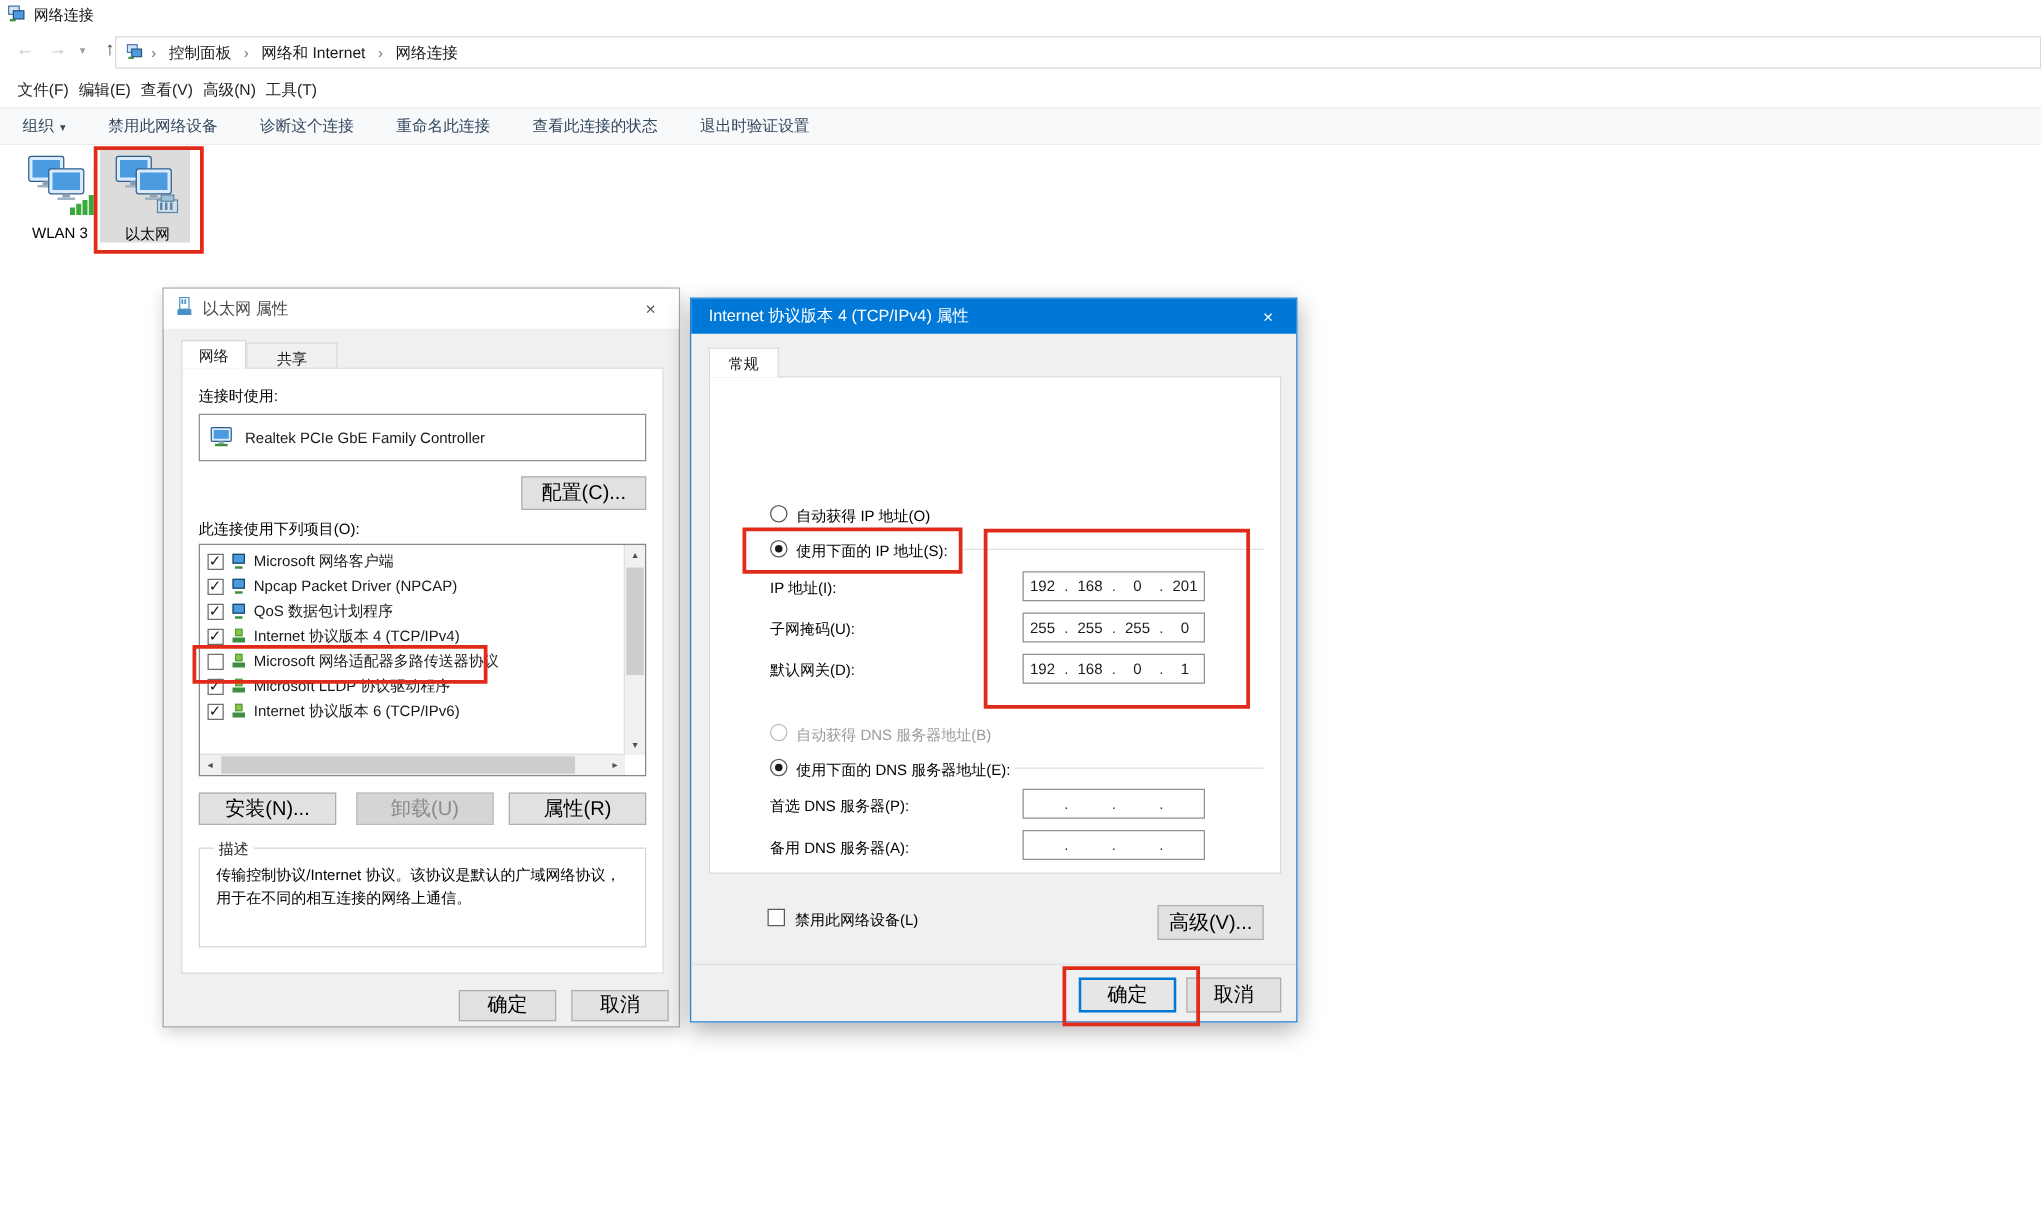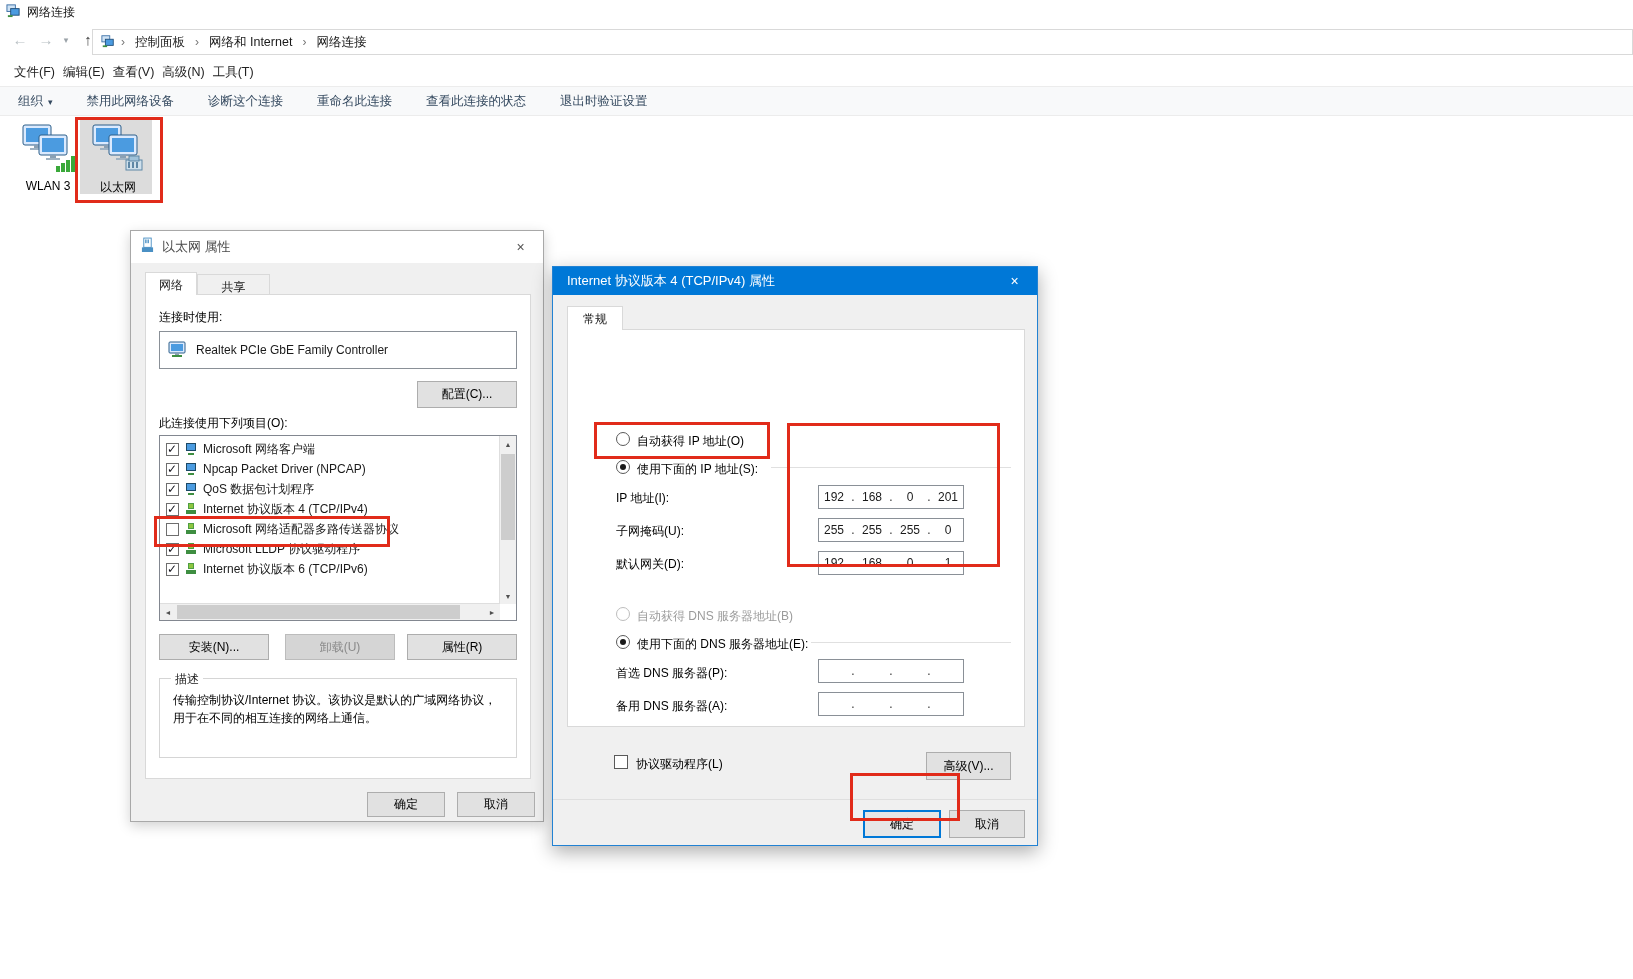--- a/index.html
+++ b/index.html
@@ -21,35 +21,35 @@
   .commandbar{left:0;top:86px;width:100%;height:30px;background:#f8f9fa;border-top:1px solid #ececec;border-bottom:1px solid #ececec;display:flex;align-items:center;gap:34px;padding-left:18px;box-sizing:border-box;}
   .cmd{font-size:12.5px;color:#34495f;white-space:nowrap;}
   .cmd .dd{font-size:9px;color:#34495f;margin-left:5px;}
   
   .conn{position:absolute;width:68px;text-align:center;}
   .conn .lbl{margin-top:2px;font-size:12px;color:#000;}
   .ethsel{background:#dcdcdc;}
   
   .dlg{position:absolute;background:#f0f0f0;box-sizing:border-box;}
   .dlg.inactive{border:1px solid #a8a8a8;box-shadow:0 4px 12px rgba(0,0,0,.18);}
-  .dlg.active{border:1px solid #2282d3;box-shadow:0 6px 18px rgba(0,0,0,.32);margin-top:28px;}
+  .dlg.active{border:1px solid #2282d3;box-shadow:0 6px 18px rgba(0,0,0,.32);}
   .dtitle{position:absolute;left:0;top:0;right:0;display:flex;align-items:center;box-sizing:border-box;}
   .dtitle .tt{font-size:13px;margin-left:8px;white-space:nowrap;}
   .xbtn{margin-left:auto;width:45px;align-self:stretch;display:flex;align-items:center;justify-content:center;font-size:14px;}
   .eth-title{background:#fff;height:32px;padding-left:10px;color:#4a4a4a;}
   .eth-title .xbtn{color:#555;}
   .ip-title{background:#0078d7;height:28px;padding-left:8px;color:#fff;}
   .ip-title .xbtn{color:#fff;}
   .tab{position:absolute;box-sizing:border-box;font-size:12px;text-align:center;padding-top:4px;}
   .tab.on{background:#fff;border:1px solid #d9d9d9;border-bottom:none;z-index:3;}
   .tab.off{background:#f0f0f0;border:1px solid #d9d9d9;border-bottom:none;}
   .page{position:absolute;background:#fff;border:1px solid #d9d9d9;box-sizing:border-box;z-index:1;}
   .lbl12{position:absolute;font-size:12px;color:#000;white-space:nowrap;z-index:2;}
   .dimtxt{color:#9b9b9b;}
-  .wbtn{position:absolute;background:#e1e1e1;border:1px solid #adadad;font-size:12px;color:#000;text-align:center;box-sizing:border-box;display:flex;align-items:center;justify-content:center;font-family:inherit;z-index:2;padding:0;}
+  .wbtn{position:absolute;background:#e1e1e1;border:1px solid #adadad;font-size:16px;color:#000;text-align:center;box-sizing:border-box;display:flex;align-items:center;justify-content:center;font-family:inherit;z-index:2;padding:0;}
   .wbtn.disabled{background:#d5d5d5;border-color:#bcbcbc;color:#8a8a8a;}
   .wbtn.default{border:2px solid #0078d7;background:#e6e6e6;}
   .field{position:absolute;background:#fff;border:1px solid #8a9097;box-sizing:border-box;display:flex;align-items:center;font-size:12px;z-index:2;}
   .field .octet{flex:1;text-align:center;}
   .field .odot{width:8px;text-align:center;color:#333;}
   .groupbox{position:absolute;border:1px solid #d5d5d5;box-sizing:border-box;z-index:2;}
   .legend{position:absolute;background:#fff;padding:0 4px;font-size:12px;z-index:3;}
   .gline{position:absolute;height:1px;background:#e0e0e0;z-index:2;}
   
   .listbox{position:absolute;background:#fff;border:1px solid #828790;box-sizing:border-box;z-index:2;}
@@ -344,21 +344,21 @@
         <span class="octet"></span>
         <span class="odot">.</span>
         <span class="octet"></span>
         <span class="odot">.</span>
         <span class="octet"></span>
         <span class="odot">.</span>
         <span class="octet"></span>
       </div>
 
     <span class="wcheck" style="left:61px;top:488px;"></span>
-    <div class="lbl12" style="left:83px;top:489px;">协议驱动程序(L)</div>
+    <div class="lbl12" style="left:83px;top:489px;">禁用此网络设备(L)</div>
     <button class="wbtn" style="left:373px;top:485px;width:85px;height:28px;">高级(V)...</button>
 
     <div class="footerline" style="top:532px;"></div>
     <button class="wbtn default" style="left:310px;top:543px;width:78px;height:28px;">确定</button>
     <button class="wbtn" style="left:396px;top:543px;width:76px;height:28px;">取消</button>
   </div>
 
   <div class="ann" style="left:75px;top:117px;width:82px;height:80px;"></div>
   <div class="ann" style="left:154px;top:516px;width:230px;height:25px;"></div>
   <div class="ann" style="left:594px;top:422px;width:170px;height:31px;"></div>

